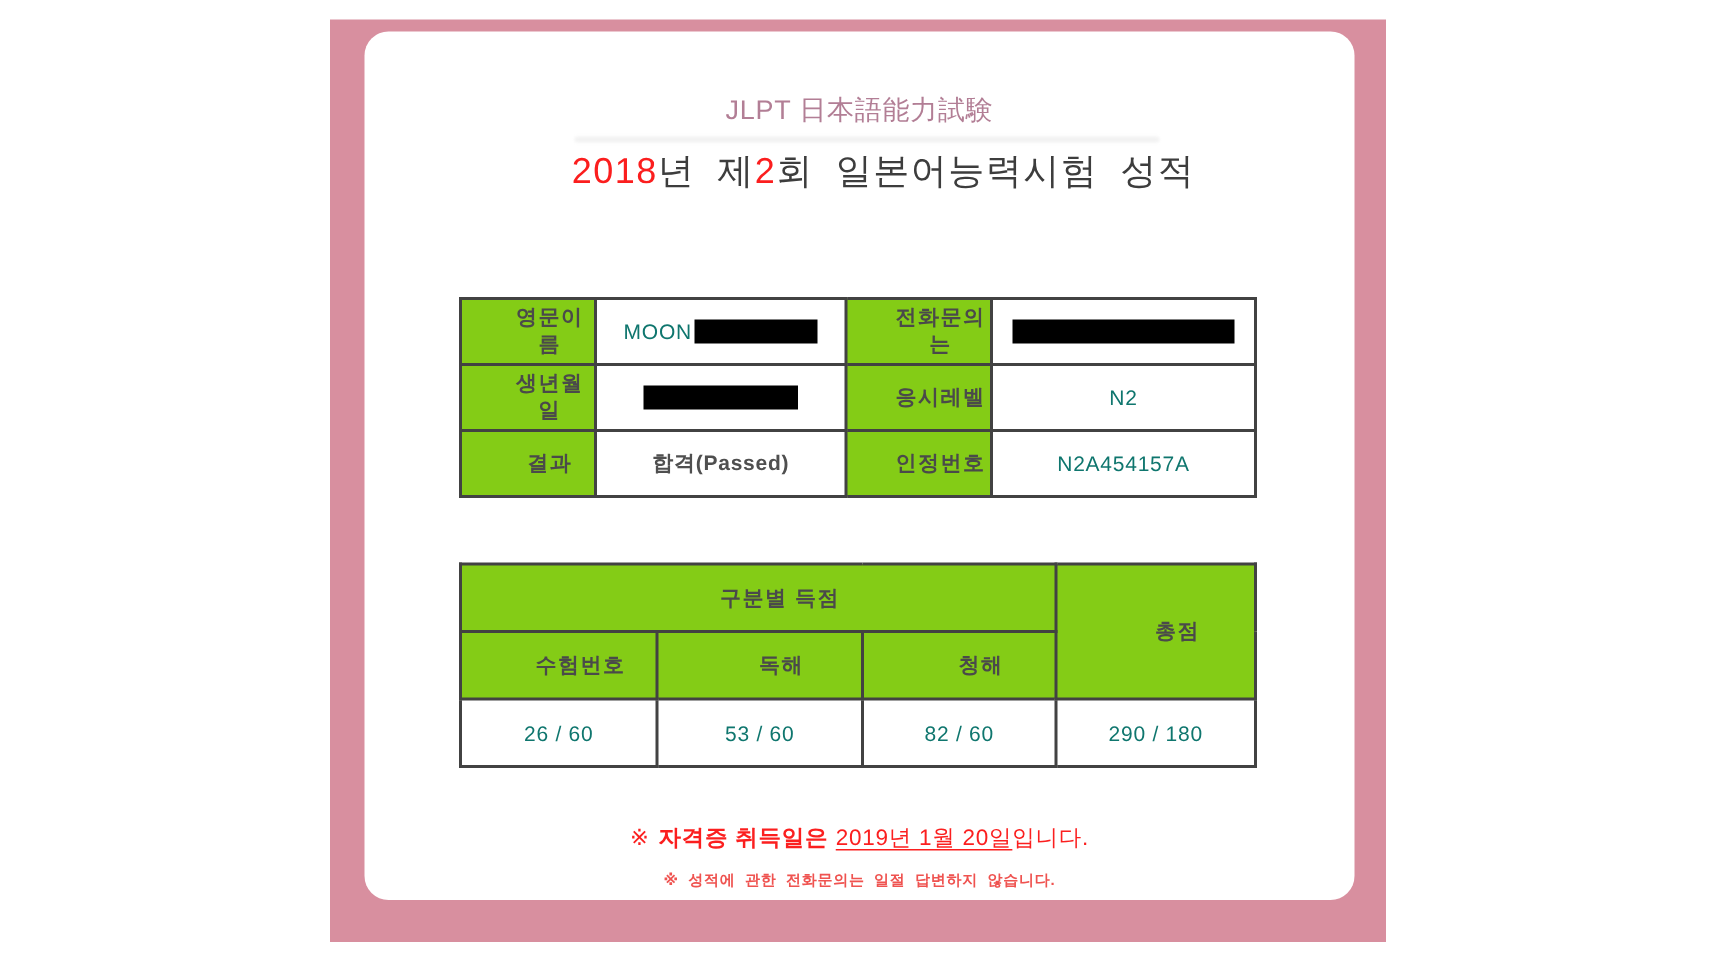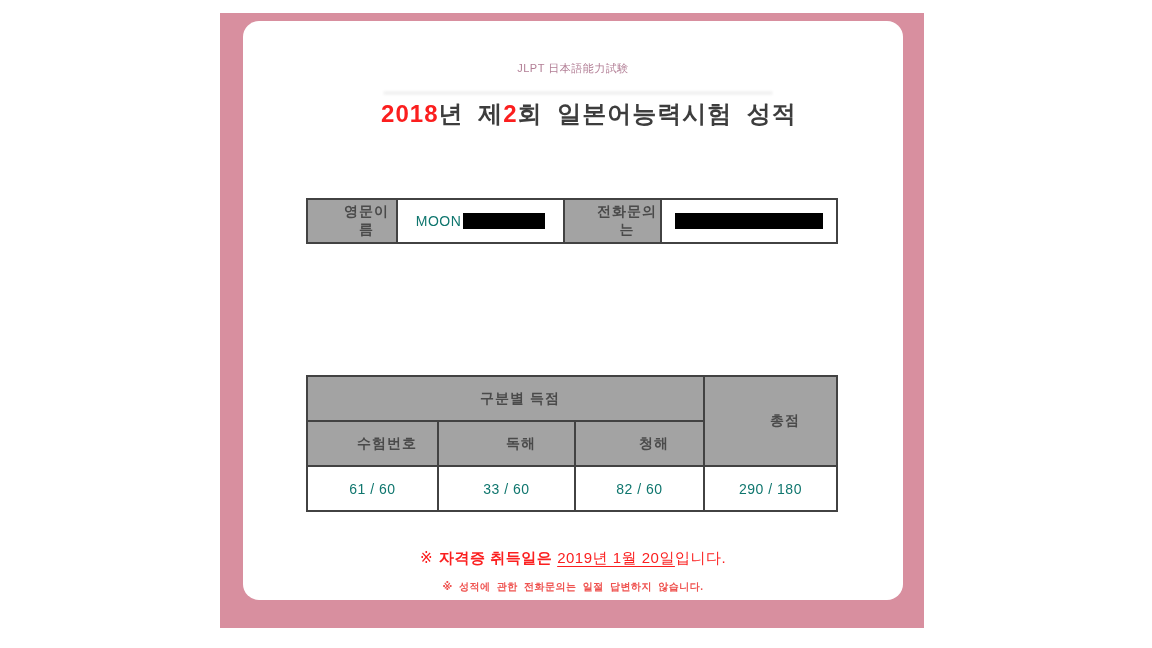--- a/index.html
+++ b/index.html
@@ -3,33 +3,33 @@
 <meta charset="utf-8">
 <style>
   * { margin:0; padding:0; box-sizing:border-box; }
   body { background:#ffffff; font-family:"Liberation Sans","DejaVu Sans",sans-serif; }
   .stage { position:relative; width:1152px; height:648px; background:#ffffff; overflow:hidden; }
 
   .frame { position:absolute; left:220px; top:13px; width:704px; height:615px; background:#d88f9f; }
   .card  { position:absolute; left:23px; top:8px; width:660px; height:579px; background:#ffffff; border-radius:16px; }
 
   .subtitle { position:absolute; top:40px; left:0; right:0; text-align:center;
-              font-size:11px; letter-spacing:0.5px; color:#b27e95; }
+              font-size:18px; letter-spacing:0.5px; color:#b27e95; }
 
   .ghost-line { position:absolute; top:70px; left:140px; width:390px; height:4px;
                 background:rgba(160,160,160,0.14); filter:blur(1px); border-radius:2px; }
 
   .title { position:absolute; top:77px; left:0; right:0; text-align:center;
-           font-size:24px; font-weight:bold; color:#3d3d3d; letter-spacing:1px; word-spacing:7px;padding-left:32px; }
+           font-size:24px; font-weight:normal; color:#3d3d3d; letter-spacing:1px; word-spacing:7px;padding-left:32px; }
   .title .red { color:#fb1e1e; }
 
   table { border-collapse:collapse; table-layout:fixed; }
   td { border:2px solid #424242; text-align:center; vertical-align:middle;
        font-size:14px; padding:0; }
-  td.hcell { background:#a3a3a3; color:#4a4a4a; font-weight:bold; letter-spacing:1px;padding-left:29px; }
+  td.hcell { background:#84cc16; color:#4a4a4a; font-weight:bold; letter-spacing:1px;padding-left:29px; }
   td.vcell { background:#ffffff; color:#0f766e; letter-spacing:0.5px; }
   td.vcell.strong { color:#4f4f4f; font-weight:bold; }
 
   .info-table  { position:absolute; left:63px; top:177px; }
   .info-table tr { height:44px; }
   .score-table { position:absolute; left:63px; top:354px; }
   .score-table tr { height:45px; }
 
   .redaction { display:inline-block; background:#000000; height:16px; vertical-align:-3px; }
   .redaction.after-name { width:82px; margin-left:2px; }
@@ -65,20 +65,32 @@
             <col style="width:97px">
             <col style="width:176px">
           </colgroup>
         <tbody>
             <tr>
           <td class="hcell">영문이름</td>
           <td class="vcell"><span>MOON</span><span class="redaction after-name"></span></td>
           <td class="hcell">전화문의는</td>
           <td class="vcell"><span class="redaction full-a"></span></td>
         </tr>
+        <tr>
+          <td class="hcell">생년월일</td>
+          <td class="vcell"><span class="redaction full-b"></span></td>
+          <td class="hcell">응시레벨</td>
+          <td class="vcell">N2</td>
+        </tr>
+        <tr>
+          <td class="hcell">결과</td>
+          <td class="vcell strong">합격(Passed)</td>
+          <td class="hcell">인정번호</td>
+          <td class="vcell">N2A454157A</td>
+        </tr>
       </tbody>
         </table>
 
       <table class="score-table">
         <colgroup>
             <col style="width:131px">
             <col style="width:137px">
             <col style="width:129px">
             <col style="width:133px">
           </colgroup>
@@ -86,22 +98,22 @@
             <tr>
           <td class="hcell" colspan="3">구분별 득점</td>
           <td class="hcell" rowspan="2">총점</td>
         </tr>
         <tr>
           <td class="hcell">수험번호</td>
           <td class="hcell">독해</td>
           <td class="hcell">청해</td>
         </tr>
         <tr>
-          <td class="vcell">61 / 60</td>
-          <td class="vcell">33 / 60</td>
+          <td class="vcell">26 / 60</td>
+          <td class="vcell">53 / 60</td>
           <td class="vcell">82 / 60</td>
           <td class="vcell">290 / 180</td>
         </tr>
       </tbody>
         </table>
 
       <div class="note1"><span class="marker">※</span><b>자격증 취득일은</b><u>2019년 1월 20일</u><span>입니다.</span></div>
 
       <div class="note2">※ 성적에 관한 전화문의는 일절 답변하지 않습니다.</div>
 

